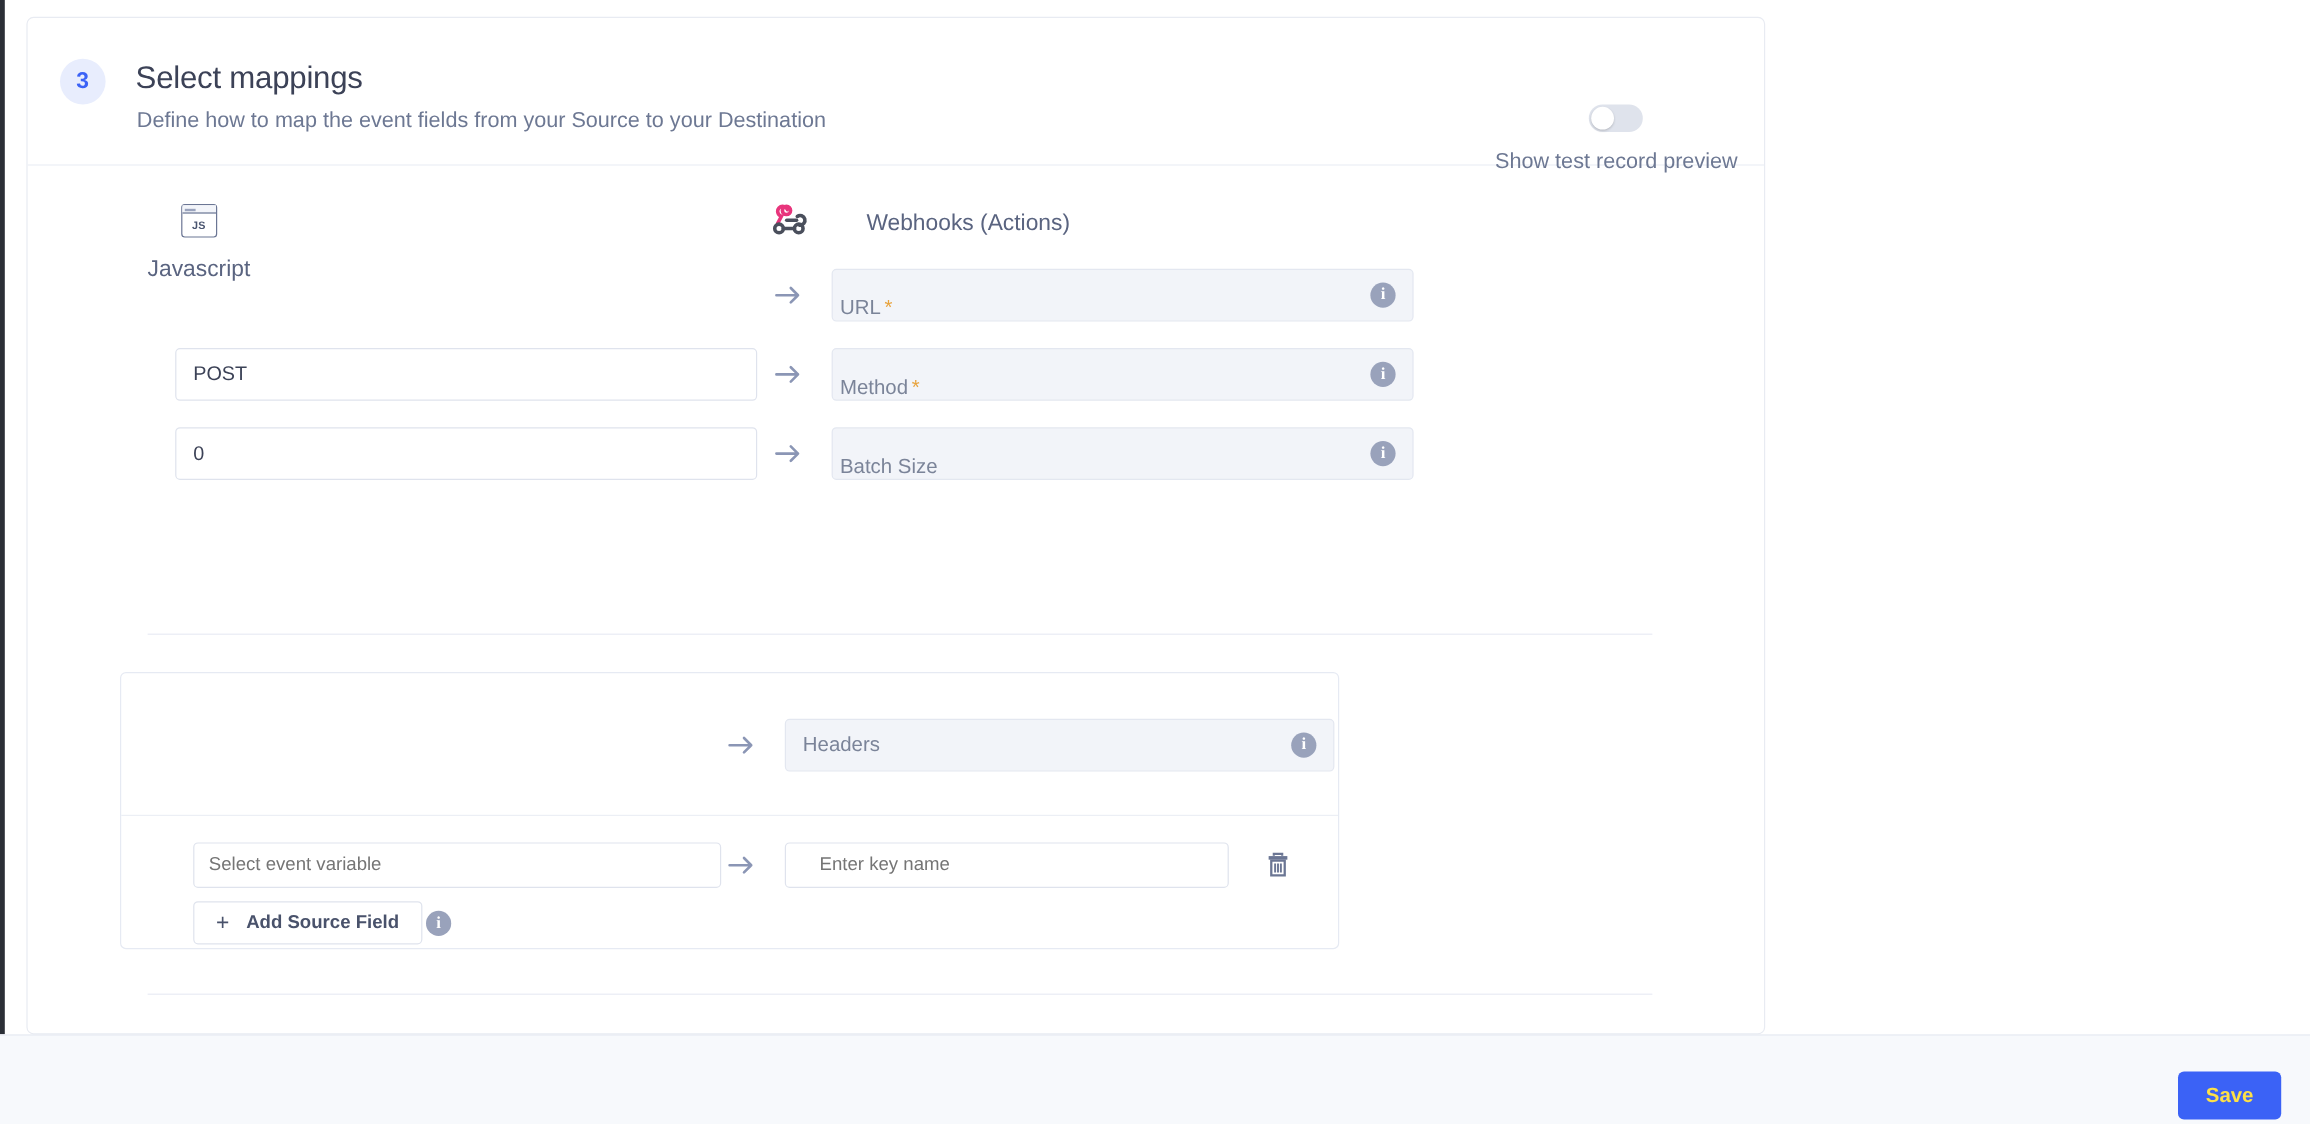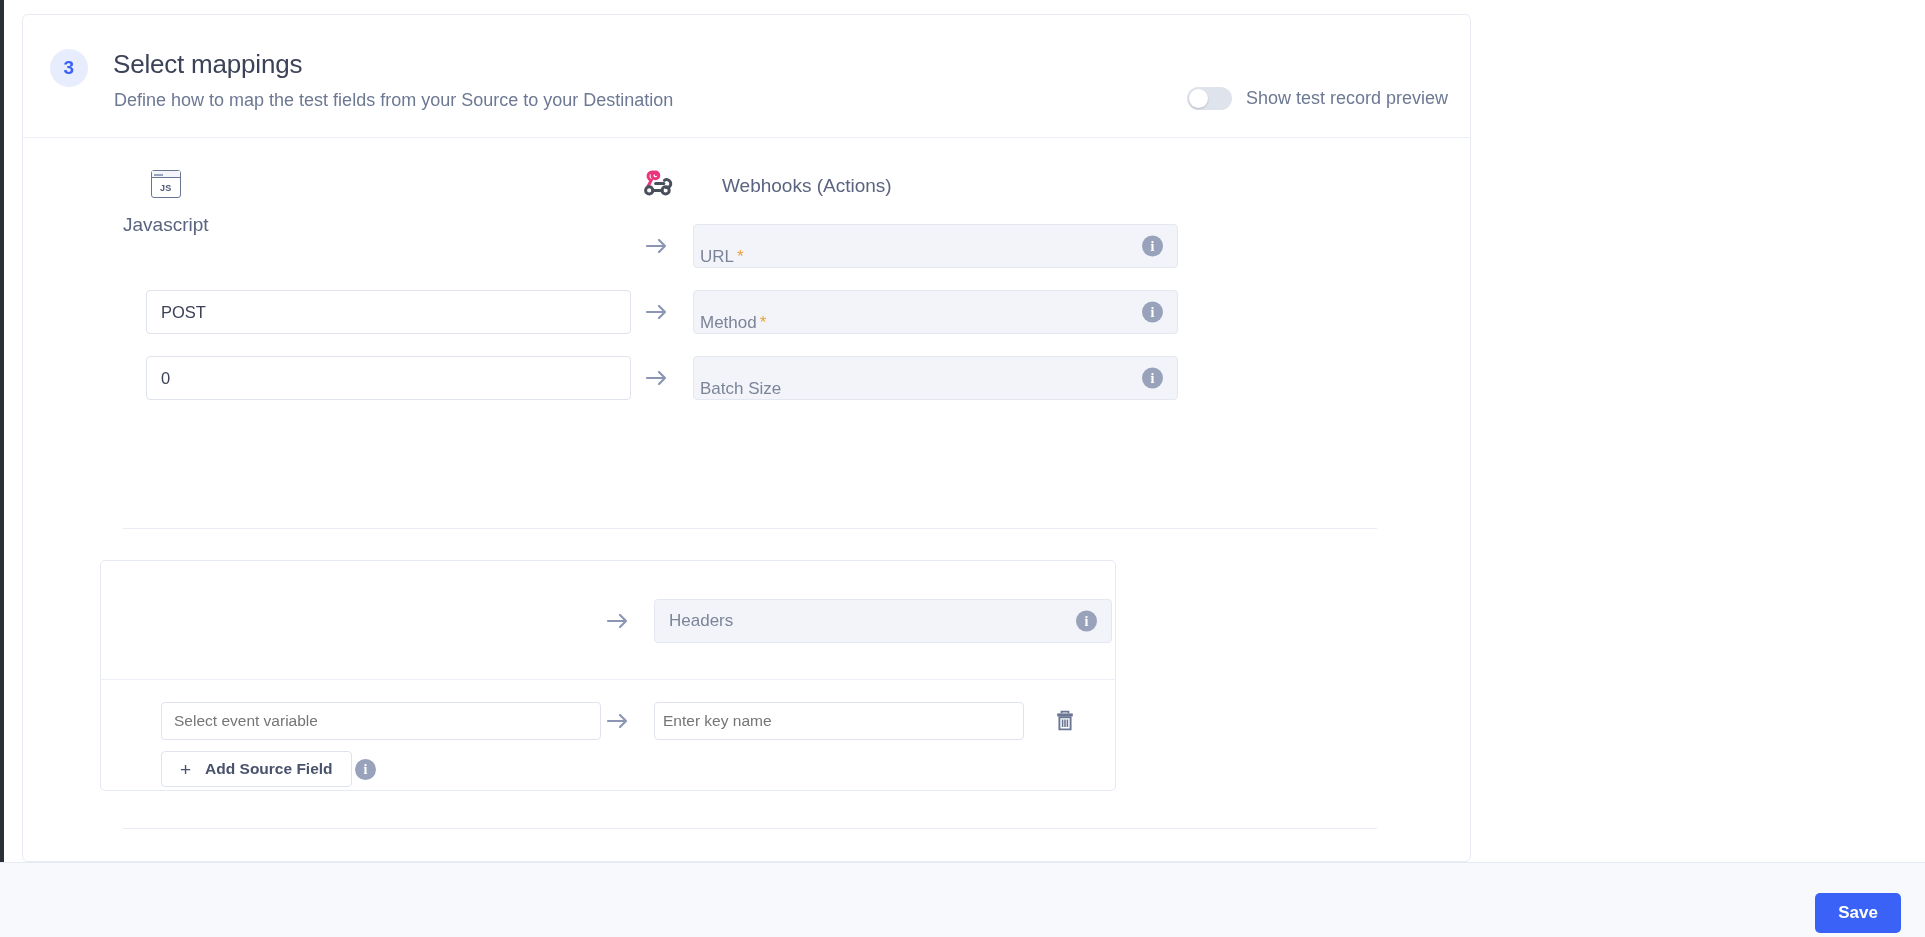--- a/index.html
+++ b/index.html
@@ -50,21 +50,21 @@
     position: absolute; left: 90px; top: 34px;
     font-size: 26px; font-weight: 400; color: #3c4257;
     letter-spacing: -0.2px;
   }
   .card-subtitle {
     position: absolute; left: 91px; top: 75px;
     font-size: 18px; color: #6d7893; font-weight: 400;
   }
   .preview-toggle-wrap {
     position: absolute; right: 22px; top: 72px;
-    display: flex; align-items: center; gap: 14px;
+    display: flex; align-items: center; gap: 14px; flex-direction: column;
   }
   .toggle {
     width: 45px; height: 23px; border-radius: 12px;
     background: #dfe3ec; position: relative; flex: none;
   }
   .toggle .knob {
     position: absolute; left: 2px; top: 2px;
     width: 19px; height: 19px; border-radius: 50%;
     background: #ffffff; box-shadow: 0 1px 2px rgba(0,0,0,.18);
   }
@@ -169,21 +169,21 @@
     width: 440px; height: 38px;
     border: 1px solid #dfe3ed; border-radius: 4px; background: #fff;
     display: flex; align-items: center; padding: 0 12px;
     font-size: 15.5px; color: #1d4ed8;
   }
   .kv-arrow { position: absolute; left: 505px; top: 150px; width: 24px; height: 20px; color: #8b96b5; }
   .kv-dst {
     position: absolute; left: 553px; top: 141px;
     width: 370px; height: 38px;
     border: 1px solid #dfe3ed; border-radius: 4px; background: #fff;
-    display: flex; align-items: center; padding: 0 8px;
+    display: flex; align-items: center; padding: 0 28px;
     font-size: 15.5px; color: #9aa3b8;
   }
   .trash-btn {
     position: absolute; left: 950px; top: 146px;
     width: 28px; height: 28px; color: #6b7694;
   }
   .add-field-btn {
     position: absolute; left: 60px; top: 190px;
     height: 36px; padding: 0 18px;
     border: 1px solid #dfe3ed; border-radius: 4px; background: #fff;
@@ -202,41 +202,41 @@
 
   .bottom-divider {
     position: absolute; left: 100px; top: 690px;
     width: 1254px; height: 1px; background: #e9ecf4;
   }
 
   
   .save-button {
     position: absolute; left: 1815px; top: 893px;
     width: 86px; height: 40px; border-radius: 5px;
-    background: #3b62f6; color: #ffffff;
+    background: #3b62f6; color: #fde047;
     font-size: 17px; font-weight: 700;
     display: flex; align-items: center; justify-content: center;
     border: none; cursor: pointer;
     font-family: "Liberation Sans", sans-serif;
   }
 </style>
 </head>
 <body>
 
 <div id="root">
 
   <div class="window-edge"></div>
   <div class="footer-bar"></div>
 
   <div class="card">
 
     <div class="card-header">
       <div class="step-badge">3</div>
       <div class="card-title">Select mappings</div>
-      <div class="card-subtitle">Define how to map the test fields from your Source to your Destination</div>
+      <div class="card-subtitle">Define how to map the event fields from your Source to your Destination</div>
 
       <div class="preview-toggle-wrap">
         <div class="toggle">
           <div class="knob"></div>
         </div>
         <div class="toggle-label">Show test record preview</div>
       </div>
     </div>
 
     <div class="card-body">

